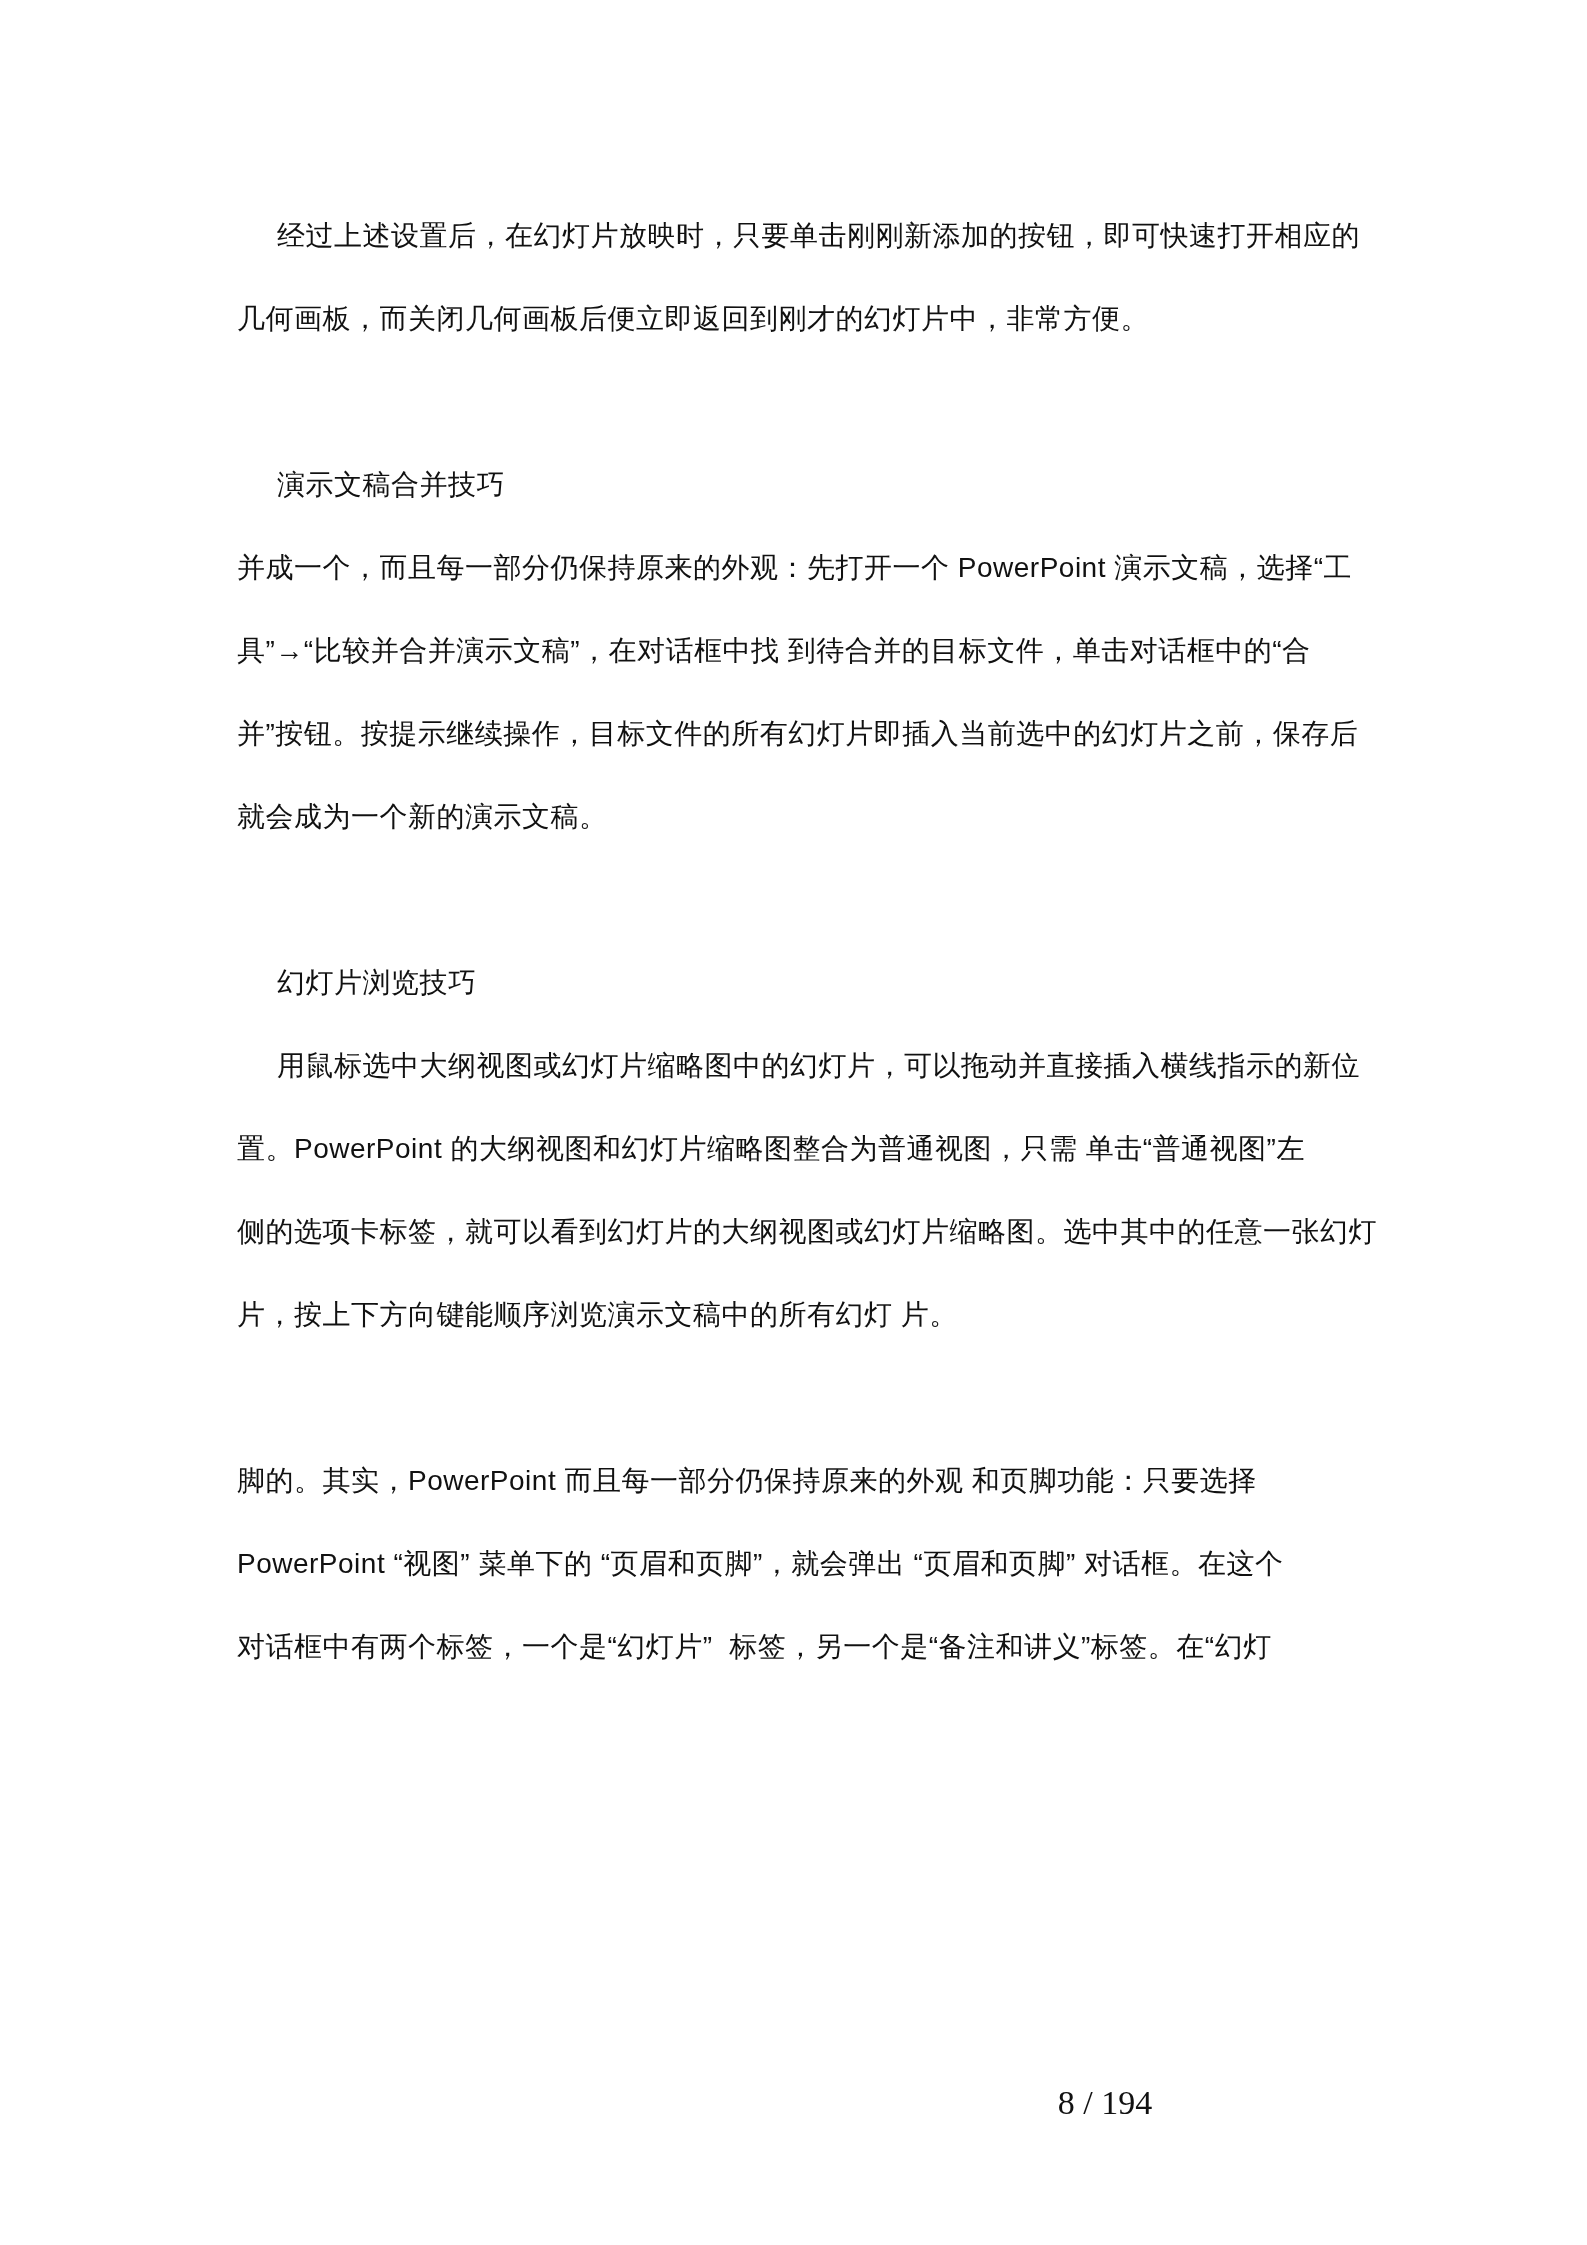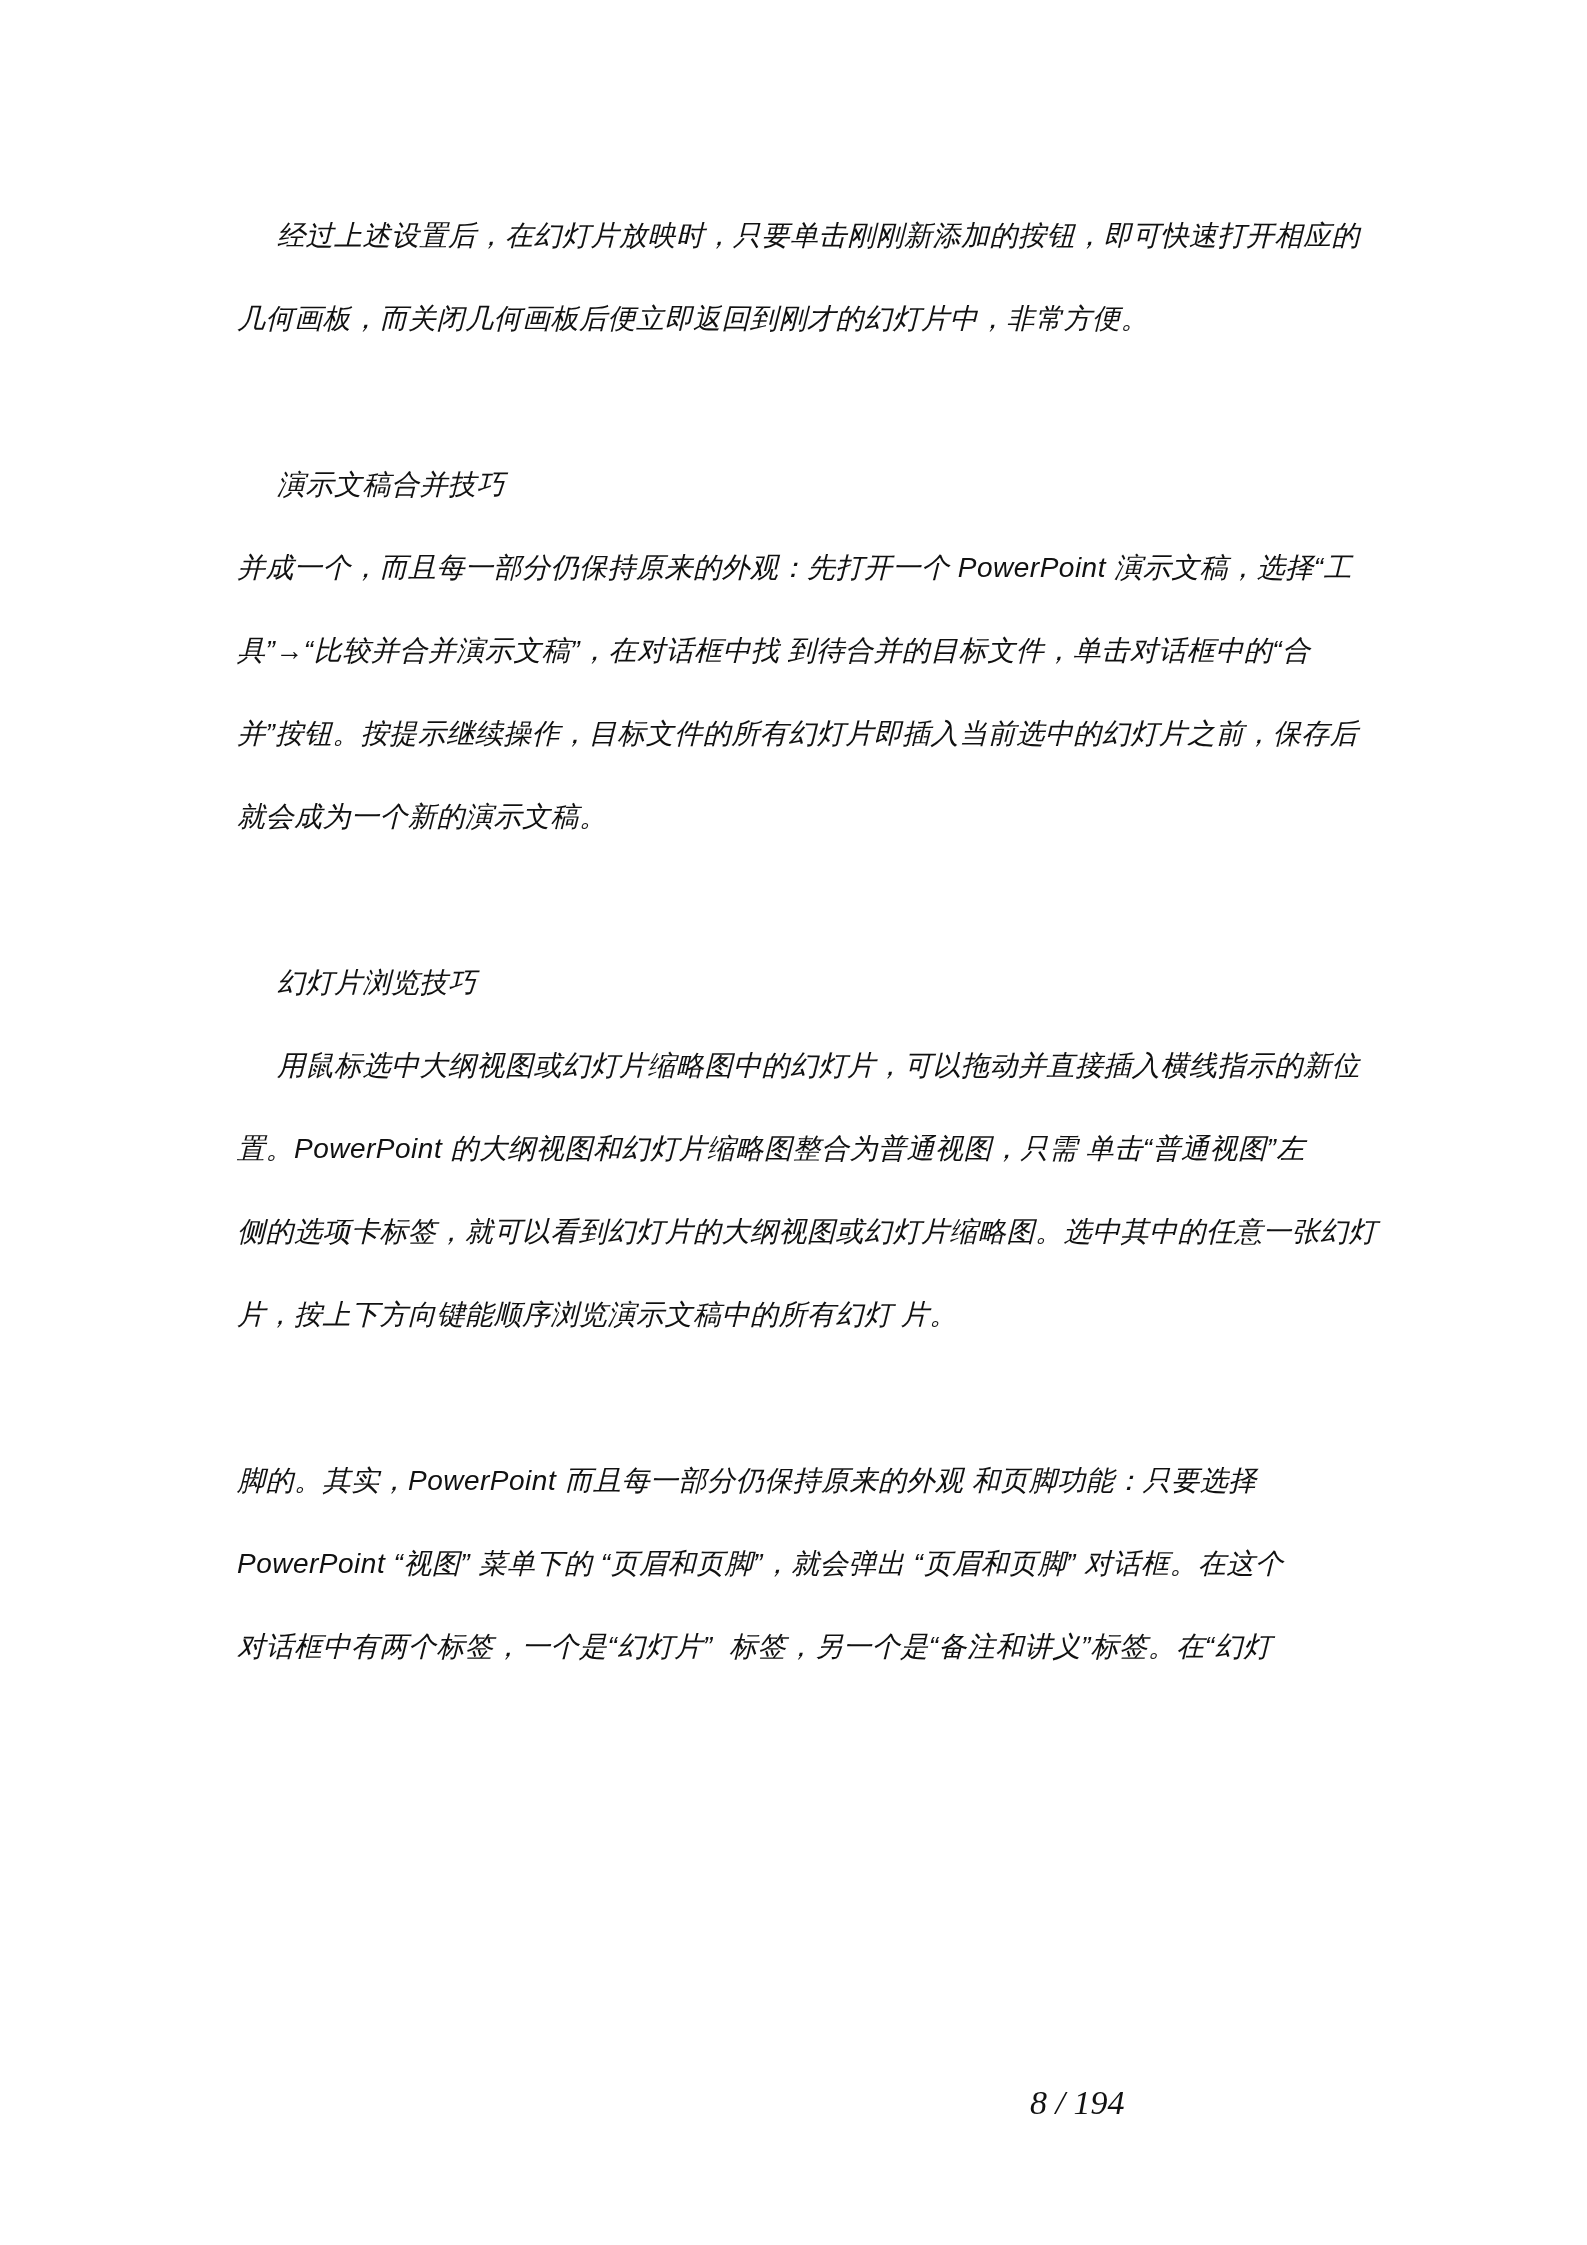--- a/index.html
+++ b/index.html
@@ -8,21 +8,20 @@
     background: #ffffff;
   }
   .page {
     position: relative;
     width: 1587px;
     height: 2245px;
     background: #ffffff;
     overflow: hidden;
     font-family: "Liberation Sans", "DejaVu Sans", sans-serif;
     color: #111111;
-    font-style: italic;
   }
   .doc-body {
     position: absolute;
     left: 237px;
     top: 194px;
     width: 1240px;
   }
   .doc-line {
     height: 83px;
     line-height: 83px;
@@ -35,21 +34,21 @@
     padding-left: 40px;
   }
   .doc-blank {
     height: 83px;
   }
   .page-footer {
     position: absolute;
     left: 1030px;
     top: 2083px;
     width: 150px;
-    text-align: left;
+    text-align: center;
     font-family: "Liberation Serif", "DejaVu Serif", serif;
     font-size: 34px;
     line-height: 40px;
     color: #111111;
   }
 </style>
 </head>
 <body>
 
 <div class="page">

